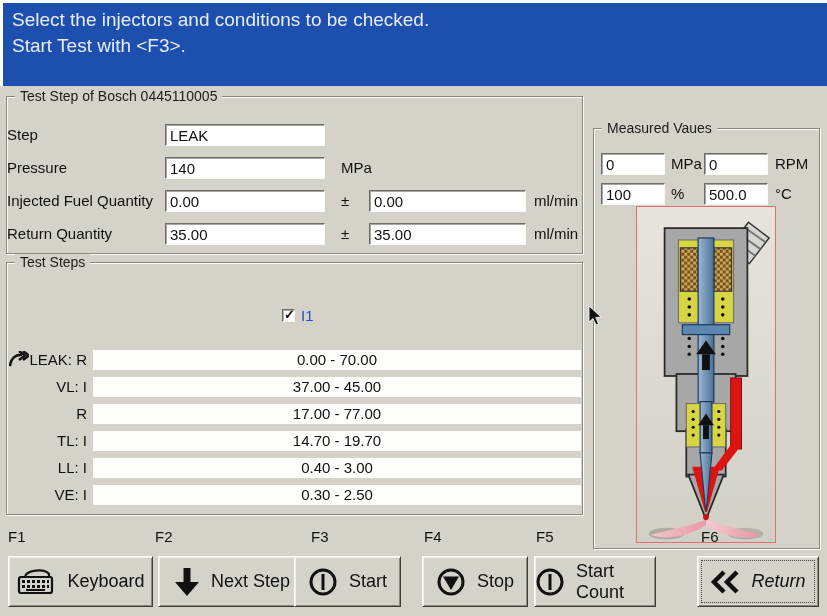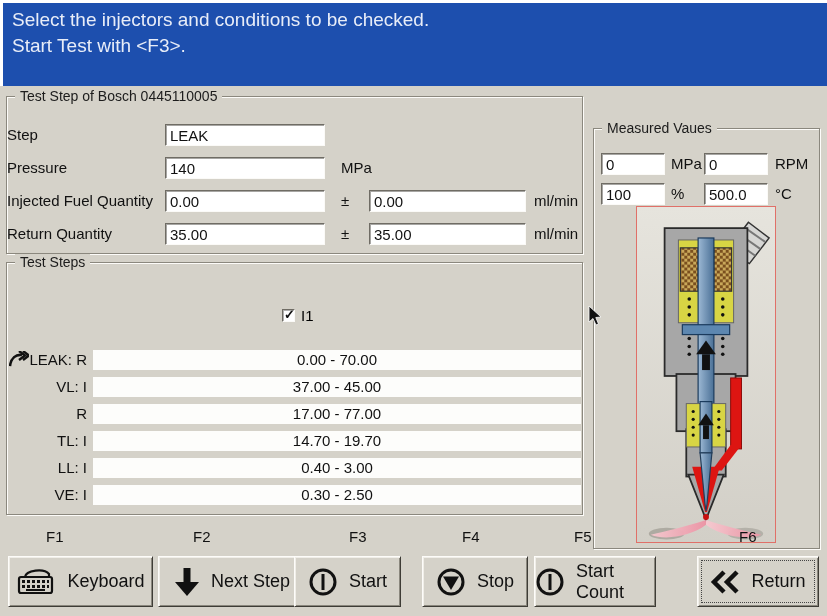--- a/index.html
+++ b/index.html
@@ -26,40 +26,40 @@
   .tbx { position:absolute; height:22px; background:#ffffff; border:1px solid; border-color:#6f6c64 #fbfaf7 #fbfaf7 #6f6c64; box-shadow:inset 1px 1px 0 rgba(60,58,52,.45); font-family:"Liberation Sans",sans-serif; font-size:15px; color:#111; padding:0 0 0 4px; outline:none; }
   .frow .in1 { left:158px; width:160px; }
   .frow .mid { position:absolute; left:334px; top:0; font-size:15px; color:#111; line-height:22px; }
   .frow .in2 { left:362px; width:157px; }
   .frow .unit2 { position:absolute; left:527px; top:0; font-size:15px; color:#111; line-height:22px; }
 
   
   .chkwrap { position:absolute; left:275px; top:44px; display:flex; align-items:center; gap:6px; }
   .chk { width:13px; height:13px; background:#fff; border:1px solid; border-color:#6f6c64 #fbfaf7 #fbfaf7 #6f6c64; box-shadow:inset 1px 1px 0 rgba(60,58,52,.4); position:relative; }
   .chk .mark { position:absolute; left:1px; top:-3px; font-size:13px; font-weight:bold; color:#111; }
-  .chklbl { font-size:15px; color:#000000; }
+  .chklbl { font-size:15px; color:#1d4ed8; }
 
   .srow { position:absolute; left:0; width:100%; height:20px; }
   .srow .slbl { position:absolute; left:0; top:0; width:80px; text-align:right; font-size:15px; color:#111; line-height:20px; white-space:nowrap; }
   .srow .bar { position:absolute; left:86px; top:0; width:488px; height:20px; background:#fdfdfb; font-size:15px; color:#111; line-height:20px; text-align:center; }
   .cur-arrow { position:absolute; left:2px; top:1px; }
 
   
   .mrow { position:absolute; height:22px; width:100%; }
   .m-in1 { left:7px; width:64px; }
   .m-u1 { position:absolute; left:77px; font-size:15px; color:#111; line-height:22px; }
   .m-in2 { left:110px; width:64px; }
   .m-u2 { position:absolute; left:181px; font-size:15px; color:#111; line-height:22px; }
 
   .injector-img { position:absolute; left:42px; top:77px; width:140px; height:337px; border:1px solid #e07068; background:linear-gradient(#e6e4dd,#d2cfc7); }
 
   
-  .fkey { position:absolute; top:528px; font-size:15px; color:#111;margin-left:38px; }
+  .fkey { position:absolute; top:528px; font-size:15px; color:#111; }
   .btn { position:absolute; top:556px; height:51px; background:#d5d2c9; border-top:1px solid #fdfcf9; border-left:1px solid #fdfcf9; border-right:1px solid #3e3c36; border-bottom:1px solid #3e3c36; box-shadow:inset 1px 1px 0 #f0eee8, inset -1px -1px 0 #8a877d; display:flex; align-items:center; justify-content:center; gap:11px; font-size:18px; color:#111; cursor:pointer; }
-  .btn.focused { outline:1px dotted #444; outline-offset:-5px; }
+  .btn.focused { outline:1px dotted #444; outline-offset:-5px;font-style:italic; }
   .btn .bicon { flex:0 0 auto; display:flex; }
 
   .cursor { position:absolute; left:588px; top:306px; }
 </style>
 </head>
 <body>
 
 <div class="screen">
   <div class="top-strip"></div>
 

